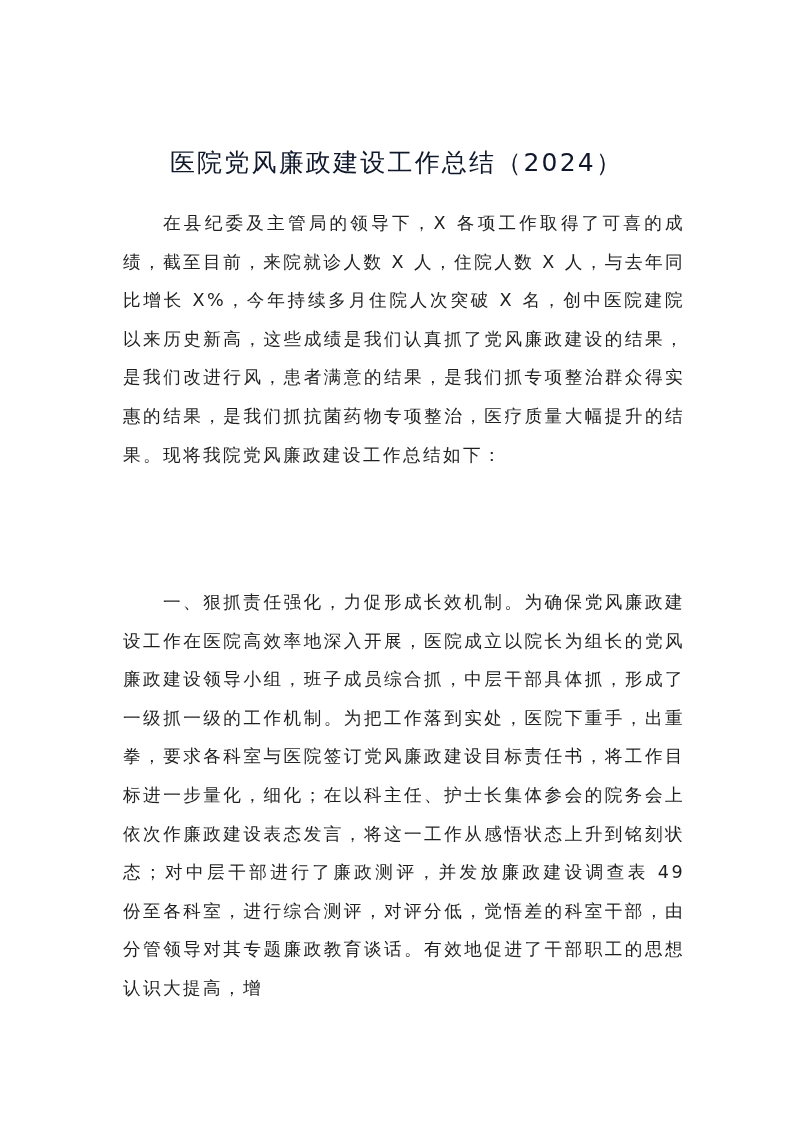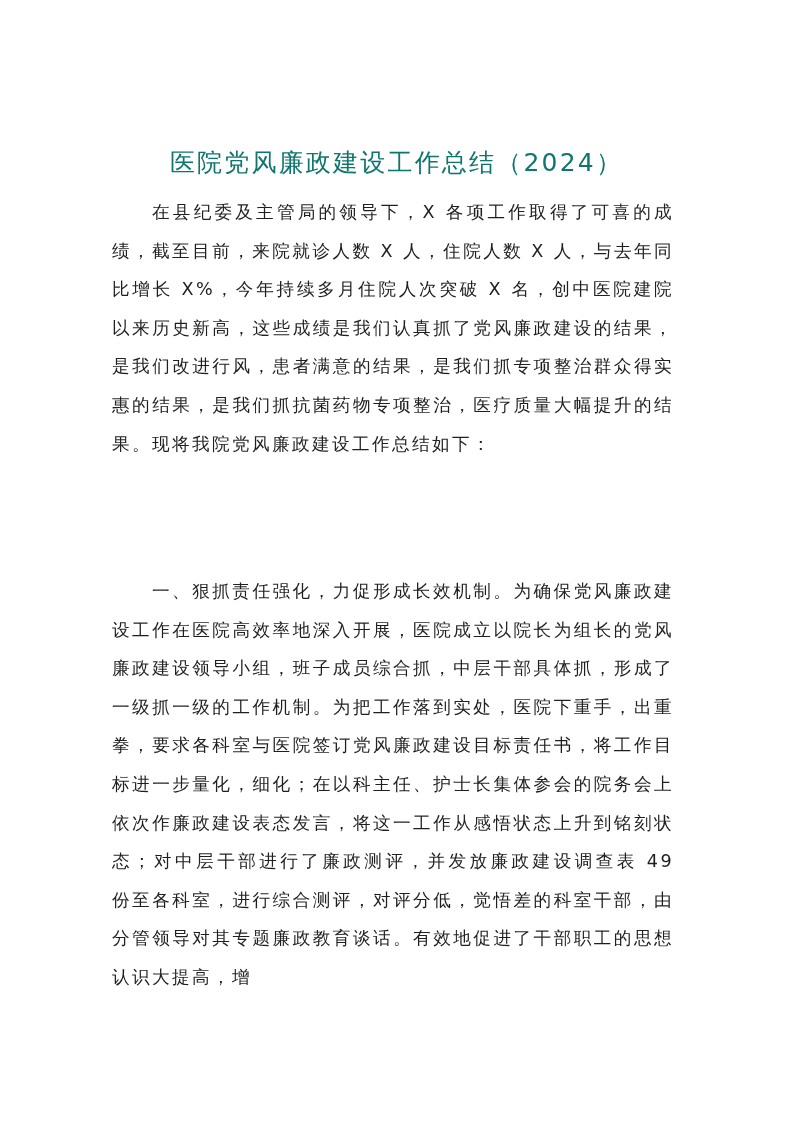--- a/index.html
+++ b/index.html
@@ -24,25 +24,25 @@
   }
   .title {
     position: absolute;
     top: 126px;
     left: 0;
     width: 793px;
     text-align: center;
     font-size: 25px;
     letter-spacing: 2.2px;
     line-height: 40px;
-    color: #0f766e;
+    color: #0f172a;
     font-weight: normal;
   }
   .para {
-    margin: 0;
+    margin: 11px;
     font-size: 17.6px;
     line-height: 38.6px;
     letter-spacing: 2.4px;
     text-align: justify;
     text-align-last: left;
     text-indent: 40px;
     color: #1f1f1f;
     word-break: break-all;
   }
   .para1 { position: absolute; top: 193px; left: 112px; width: 562px; }

